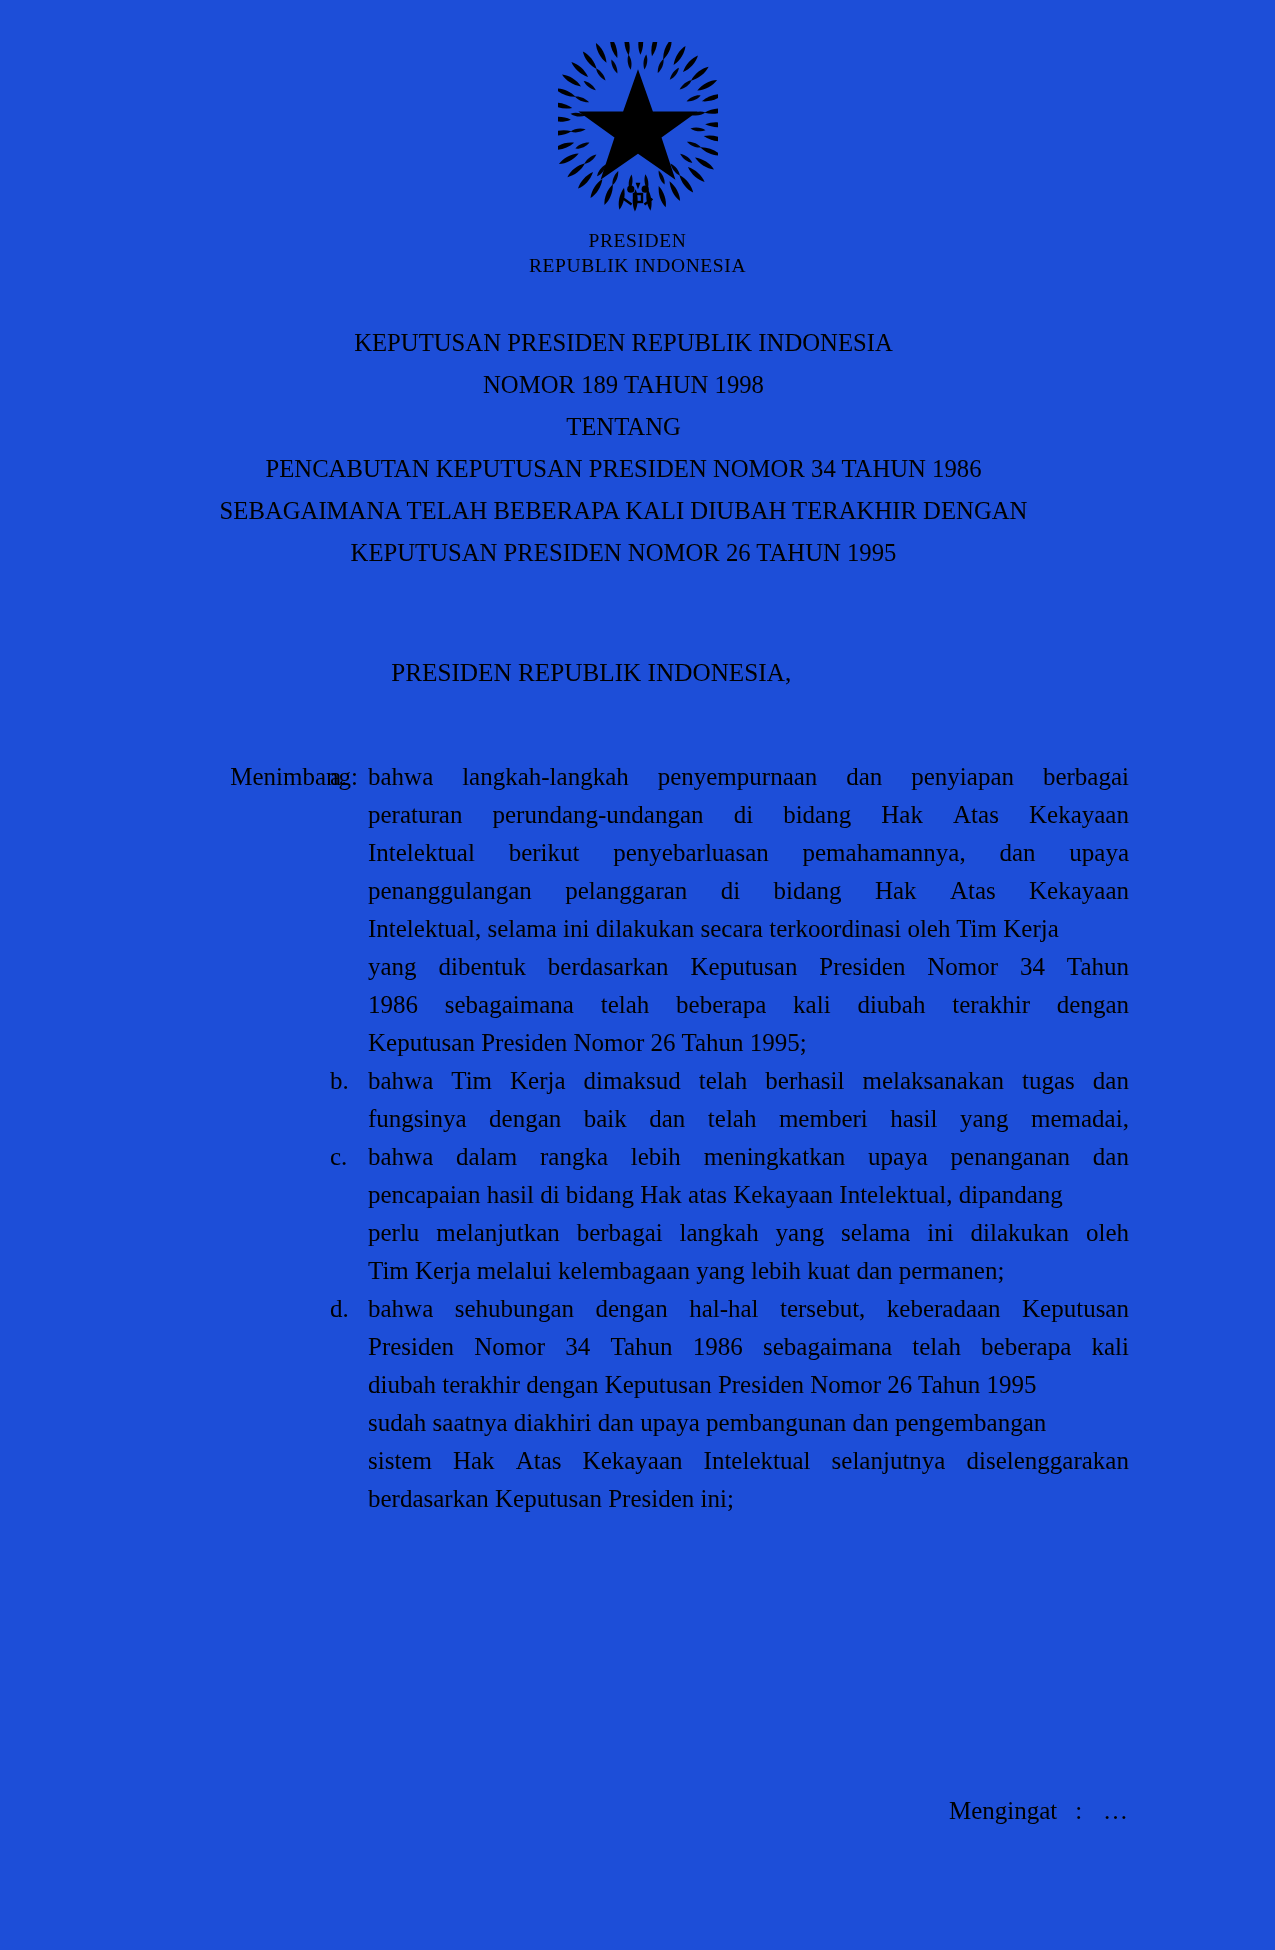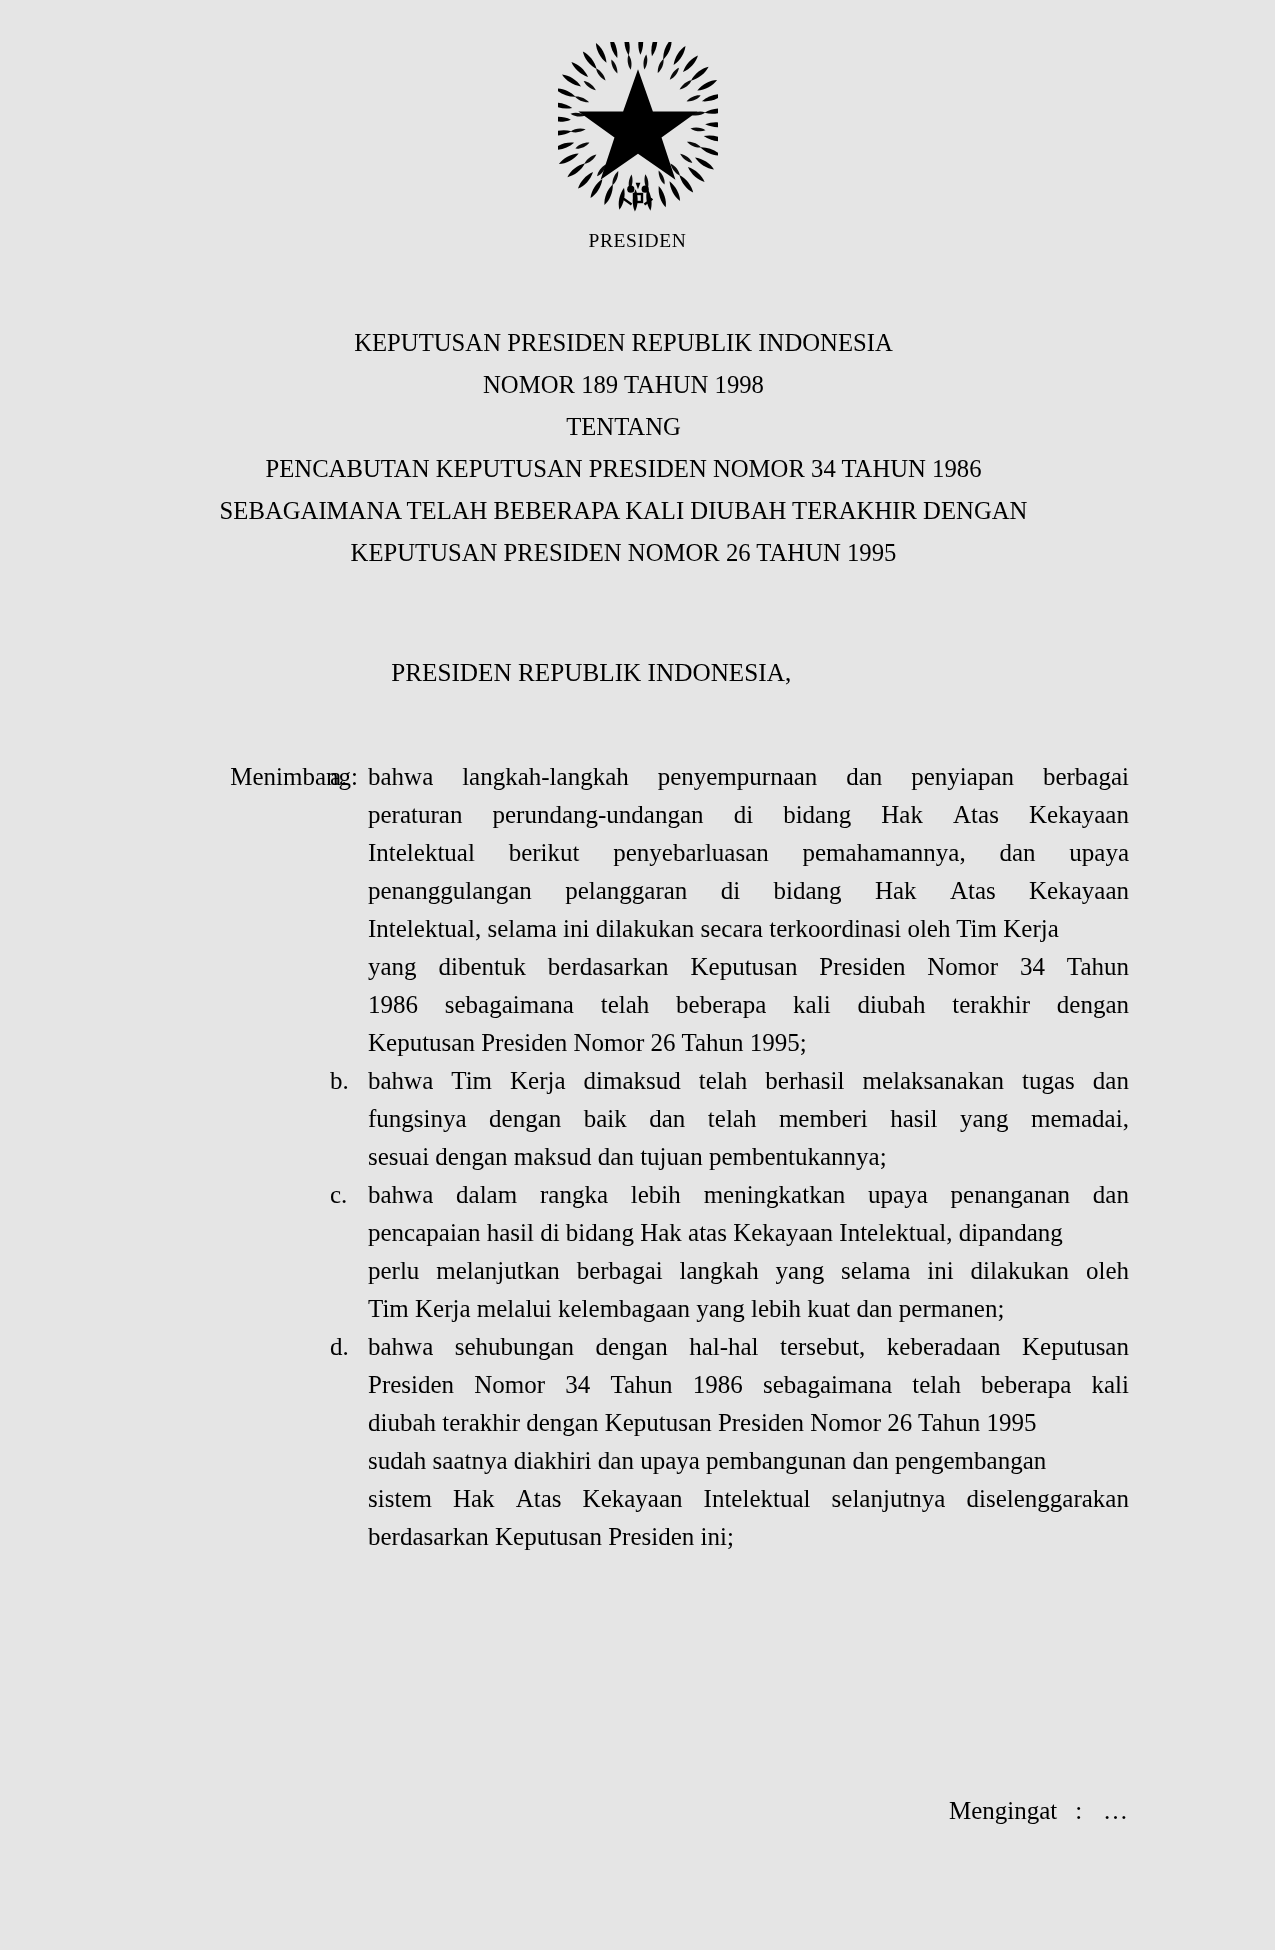--- a/index.html
+++ b/index.html
@@ -9,21 +9,21 @@
     background: #ffffff;
   }
   body {
     font-family: "Liberation Serif", "DejaVu Serif", serif;
     color: #000000;
   }
   .page {
     position: relative;
     width: 1275px;
     height: 1950px;
-    background: #e5e5e5;
+    background: #1d4ed8;
     overflow: hidden;
     box-sizing: border-box;
   }
 
   
   .emblem-block {
     position: absolute;
     top: 42px;
     left: 0;
     width: 1275px;
@@ -371,20 +371,21 @@
             <rect x="-5" y="4" width="10" height="10" fill="none" stroke="#000" stroke-width="3"></rect>
             <path d="M-18,10 L-8,17 M18,10 L8,17" stroke="#000" stroke-width="3" fill="none"></path>
           </g>
         </g>
       </svg>
     </div>
   </div>
 
   <div class="header-caption">
     <div>PRESIDEN</div>
+    <div>REPUBLIK INDONESIA</div>
   </div>
 
   <div class="title-block">
     <div class="tline">KEPUTUSAN PRESIDEN REPUBLIK INDONESIA</div>
     <div class="tline">NOMOR 189 TAHUN 1998</div>
     <div class="tline">TENTANG</div>
     <div class="tline">PENCABUTAN KEPUTUSAN PRESIDEN NOMOR 34 TAHUN 1986</div>
     <div class="tline">SEBAGAIMANA TELAH BEBERAPA KALI DIUBAH TERAKHIR DENGAN</div>
     <div class="tline">KEPUTUSAN PRESIDEN NOMOR 26 TAHUN 1995</div>
   </div>
@@ -478,21 +479,20 @@
               <span>fungsinya</span>
               <span>dengan</span>
               <span>baik</span>
               <span>dan</span>
               <span>telah</span>
               <span>memberi</span>
               <span>hasil</span>
               <span>yang</span>
               <span>memadai,</span>
             </span>
-            <span class="ln">sesuai dengan maksud dan tujuan pembentukannya;</span>
           </div>
         </div>
         <div class="cons-item">
           <span class="marker">c.</span>
           <div class="body">
             <span class="ln just">
               <span>bahwa</span>
               <span>dalam</span>
               <span>rangka</span>
               <span>lebih</span>

